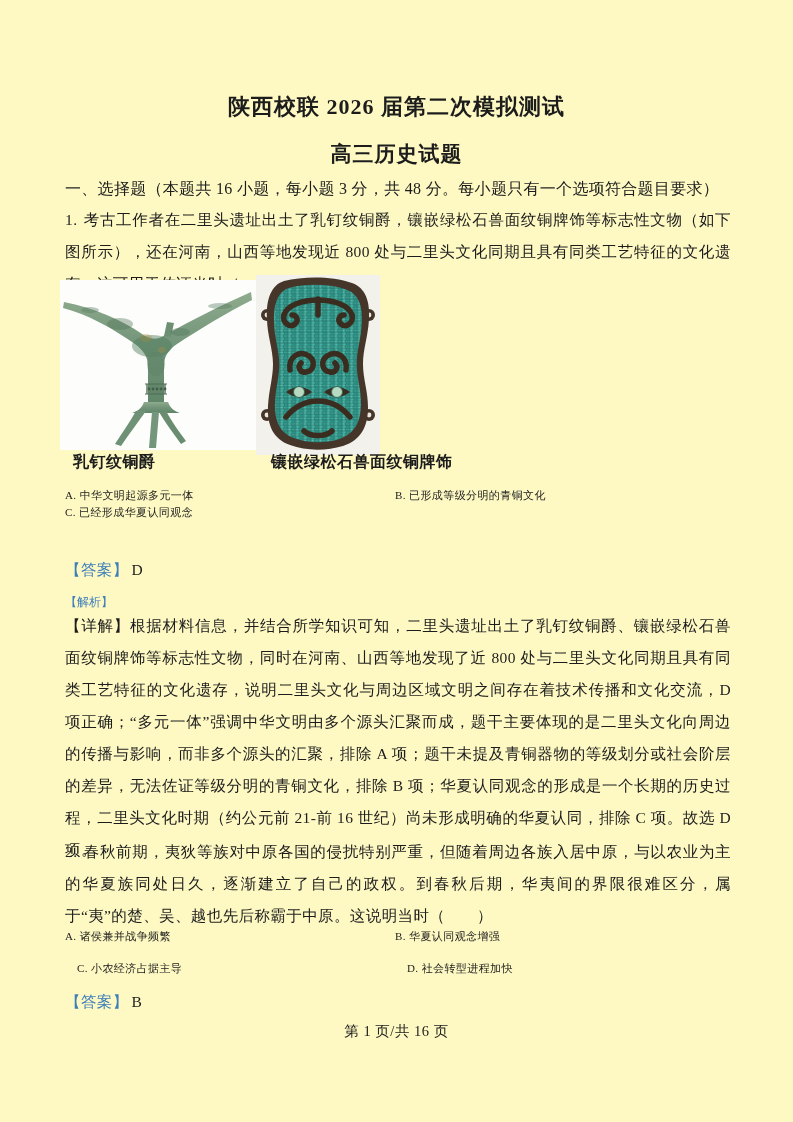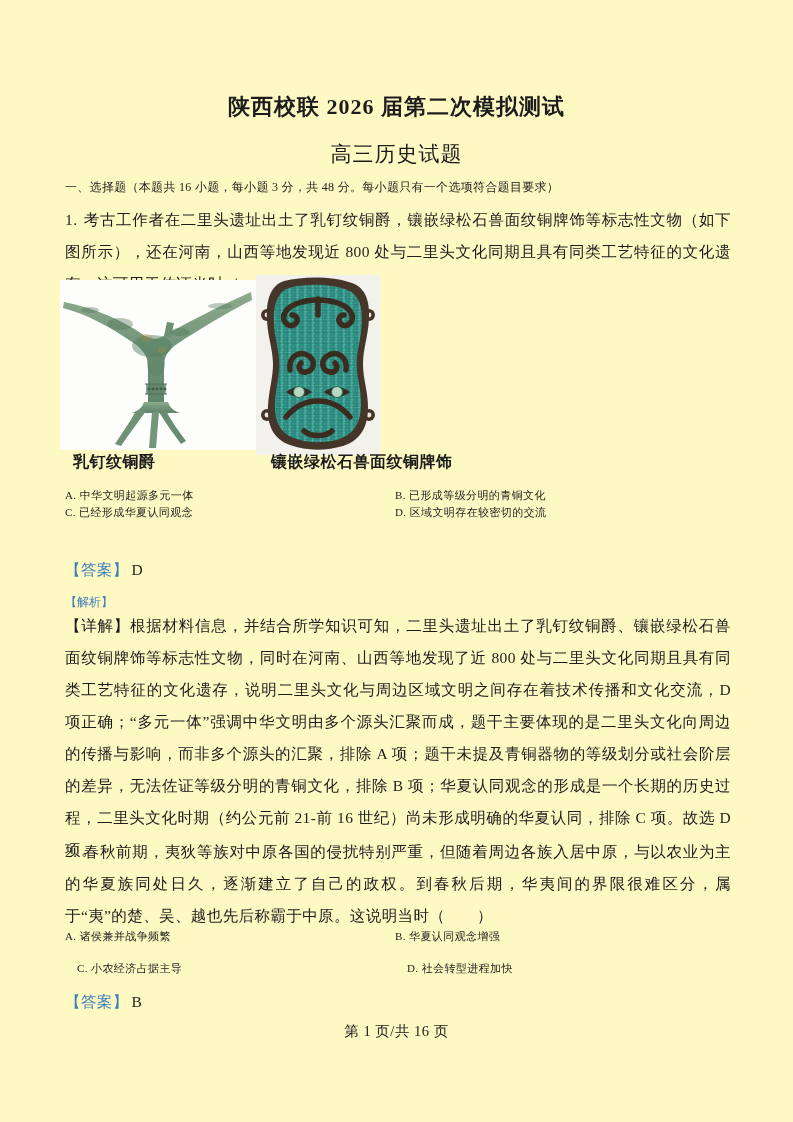--- a/index.html
+++ b/index.html
@@ -16,26 +16,26 @@
   .abs { position: absolute; }
   .doc-title {
     top: 92px; left: 0; width: 100%;
     text-align: center;
     font-size: 22px; font-weight: 700;
     letter-spacing: 1px;
   }
   .doc-subtitle {
     top: 140px; left: 0; width: 100%;
     text-align: center;
-    font-size: 21px; font-weight: 400;
+    font-size: 21px; font-weight: 700;
     letter-spacing: 1px;
   }
   .section-header {
     top: 179px; left: 65px; width: 666px;
-    font-size: 12px; letter-spacing: 0.3px;
+    font-size: 16px; letter-spacing: 0.3px;
     white-space: nowrap;
   }
   .stem, .detail-para {
     left: 65px; width: 666px;
     font-size: 15.5px;
     line-height: 32px;
     text-align: justify;
     letter-spacing: 0.4px;
   }
   .stem-q1 { top: 204px; }
@@ -203,21 +203,20 @@
 
   <div class="abs fig-caption cap-1">乳钉纹铜爵</div>
   <div class="abs fig-caption cap-2">镶嵌绿松石兽面纹铜牌饰</div>
 
   <div class="abs opt-row q1-opt-row-1">
     <span class="opt opt-left">A. 中华文明起源多元一体</span>
     <span class="opt opt-right">B. 已形成等级分明的青铜文化</span>
   </div>
   <div class="abs opt-row q1-opt-row-2">
     <span class="opt opt-left">C. 已经形成华夏认同观念</span>
-    <span class="opt opt-right">D. 区域文明存在较密切的交流</span>
   </div>
 
   <div class="abs answer-row answer-row-1">
     <span class="blue-label">【答案】</span><span class="answer-letter">D</span>
   </div>
   <div class="abs analysis-row">
     <span class="blue-label">【解析】</span>
   </div>
   <div class="abs detail-para">【详解】根据材料信息，并结合所学知识可知，二里头遗址出土了乳钉纹铜爵、镶嵌绿松石兽面纹铜牌饰等标志性文物，同时在河南、山西等地发现了近 800 处与二里头文化同期且具有同类工艺特征的文化遗存，说明二里头文化与周边区域文明之间存在着技术传播和文化交流，D 项正确；“多元一体”强调中华文明由多个源头汇聚而成，题干主要体现的是二里头文化向周边的传播与影响，而非多个源头的汇聚，排除 A 项；题干未提及青铜器物的等级划分或社会阶层的差异，无法佐证等级分明的青铜文化，排除 B 项；华夏认同观念的形成是一个长期的历史过程，二里头文化时期（约公元前 21-前 16 世纪）尚未形成明确的华夏认同，排除 C 项。故选 D 项。</div>
 

